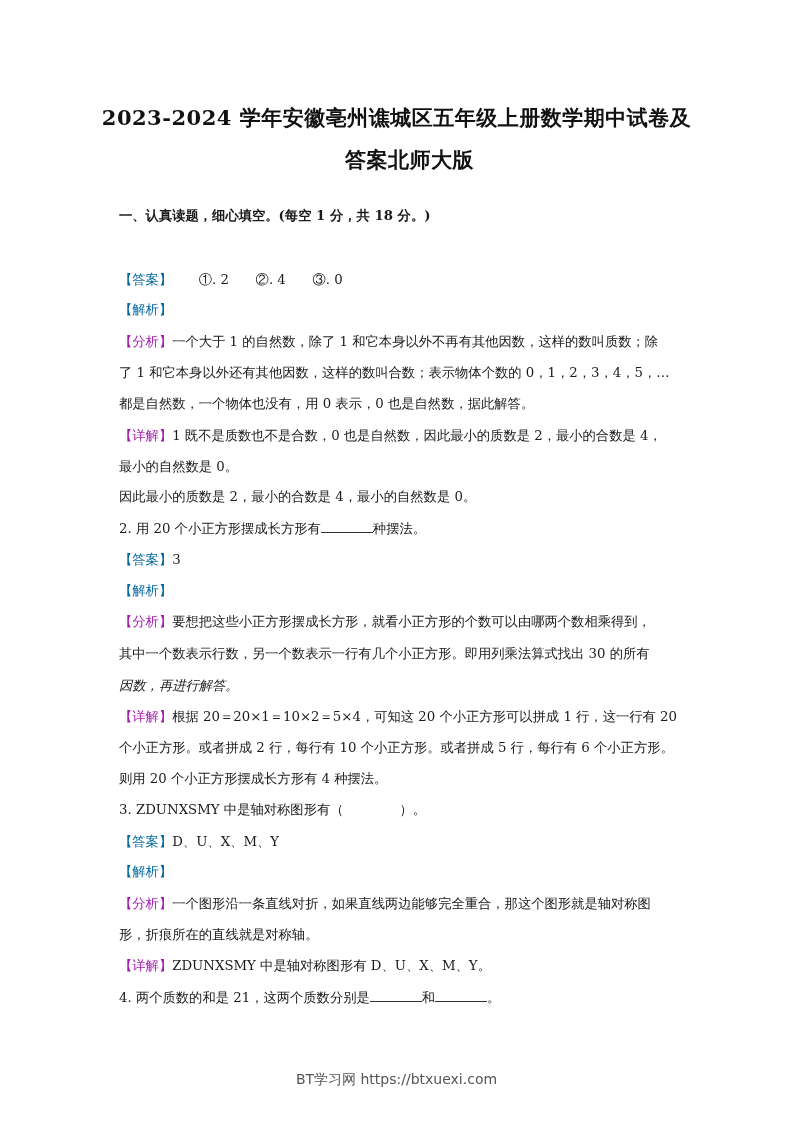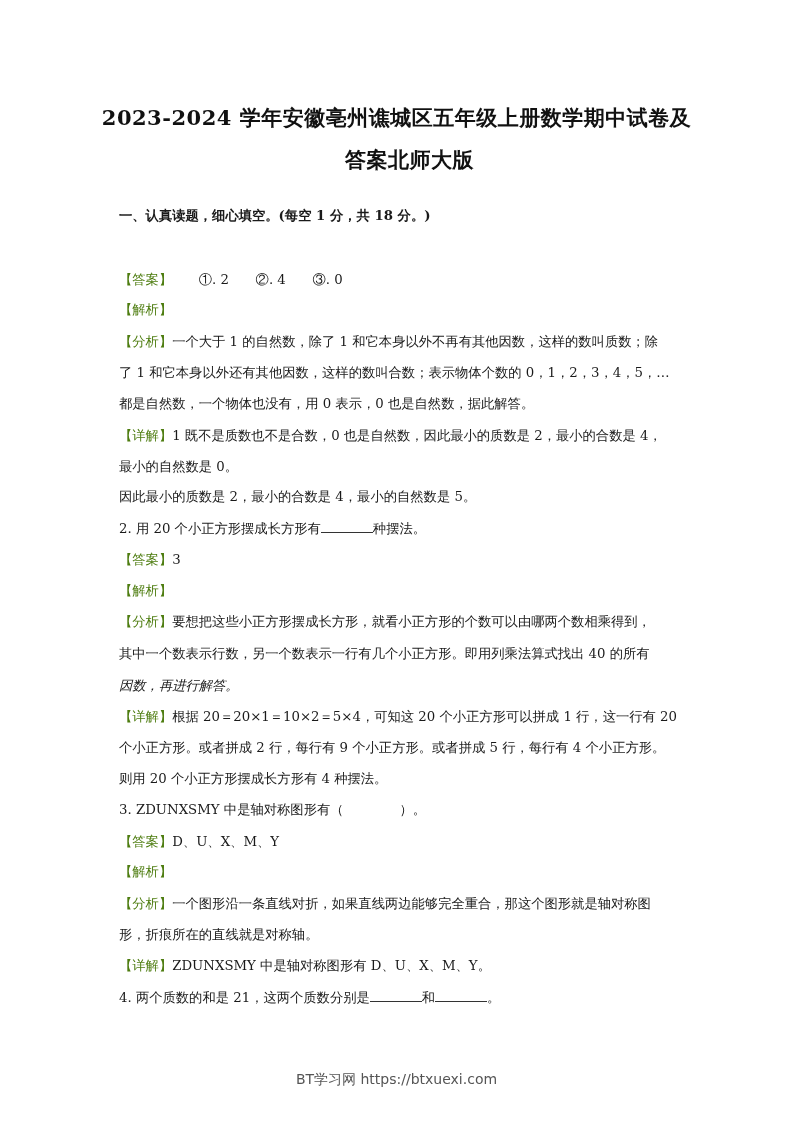--- a/index.html
+++ b/index.html
@@ -4,22 +4,22 @@
 <style>
   html, body { margin: 0; padding: 0; background: #ffffff; }
   body { width: 793px; height: 1122px; position: relative; overflow: hidden;
          font-family: "DejaVu Serif", "Liberation Serif", serif; color: #1a1a1a; }
   .page { position: absolute; left: 0; top: 0; width: 793px; height: 1122px; }
   .title { position: absolute; left: 0; width: 793px; text-align: center;
            font-weight: bold; font-size: 21px; letter-spacing: 0.5px; color: #111; }
   .line { position: absolute; left: 119px; width: 560px; font-size: 13.3px;
           white-space: nowrap; line-height: 18px; }
   .section { font-weight: bold; }
-  .tag { color: #4d7c0f; }
-  .tagb { color: #4d7c0f; }
+  .tag { color: #0369a1; }
+  .tagb { color: #a21caf; }
   .blank { display: inline-block; border-bottom: 1px solid #333; width: 52px; height: 12px; vertical-align: baseline; }
   .paren { display: inline-block; width: 56px; }
   .footer { position: absolute; left: 0; width: 793px; top: 1071px; text-align: center;
             font-family: "DejaVu Sans", "Liberation Sans", sans-serif; font-size: 14px; color: #555; }
 </style>
 </head>
 <body>
 
 <div class="page">
 
@@ -30,32 +30,32 @@
 
   <div class="line" style="top:271px;">
     <span class="tag">【答案】</span>　　<span>①. 2　　②. 4　　③. 0</span>
   </div>
   <div class="line tag" style="top:301px;">【解析】</div>
   <div class="line" style="top:333px;"><span class="tagb">【分析】</span><span>一个大于 1 的自然数，除了 1 和它本身以外不再有其他因数，这样的数叫质数；除</span></div>
   <div class="line" style="top:364px;">了 1 和它本身以外还有其他因数，这样的数叫合数；表示物体个数的 0，1，2，3，4，5，…</div>
   <div class="line" style="top:395px;">都是自然数，一个物体也没有，用 0 表示，0 也是自然数，据此解答。</div>
   <div class="line" style="top:427px;"><span class="tagb">【详解】</span><span>1 既不是质数也不是合数，0 也是自然数，因此最小的质数是 2，最小的合数是 4，</span></div>
   <div class="line" style="top:458px;">最小的自然数是 0。</div>
-  <div class="line" style="top:488px;">因此最小的质数是 2，最小的合数是 4，最小的自然数是 5。</div>
+  <div class="line" style="top:488px;">因此最小的质数是 2，最小的合数是 4，最小的自然数是 0。</div>
 
   <div class="line" style="top:520px;">
     <span>2. 用 20 个小正方形摆成长方形有</span><span class="blank"></span><span>种摆法。</span>
   </div>
   <div class="line" style="top:551px;"><span class="tag">【答案】</span><span>3</span></div>
   <div class="line tag" style="top:582px;">【解析】</div>
   <div class="line" style="top:613px;"><span class="tagb">【分析】</span><span>要想把这些小正方形摆成长方形，就看小正方形的个数可以由哪两个数相乘得到，</span></div>
-  <div class="line" style="top:645px;">其中一个数表示行数，另一个数表示一行有几个小正方形。即用列乘法算式找出 40 的所有</div>
+  <div class="line" style="top:645px;">其中一个数表示行数，另一个数表示一行有几个小正方形。即用列乘法算式找出 30 的所有</div>
   <div class="line" style="top:677px;font-style:italic;">因数，再进行解答。</div>
   <div class="line" style="top:708px;"><span class="tagb">【详解】</span><span>根据 20＝20×1＝10×2＝5×4，可知这 20 个小正方形可以拼成 1 行，这一行有 20</span></div>
-  <div class="line" style="top:739px;">个小正方形。或者拼成 2 行，每行有 9 个小正方形。或者拼成 5 行，每行有 4 个小正方形。</div>
+  <div class="line" style="top:739px;">个小正方形。或者拼成 2 行，每行有 10 个小正方形。或者拼成 5 行，每行有 6 个小正方形。</div>
   <div class="line" style="top:770px;">则用 20 个小正方形摆成长方形有 4 种摆法。</div>
 
   <div class="line" style="top:801px;">
     <span>3. ZDUNXSMY 中是轴对称图形有（</span><span class="paren"></span><span>）。</span>
   </div>
   <div class="line" style="top:833px;"><span class="tag">【答案】</span><span>D、U、X、M、Y</span></div>
   <div class="line tag" style="top:863px;">【解析】</div>
   <div class="line" style="top:895px;"><span class="tagb">【分析】</span><span>一个图形沿一条直线对折，如果直线两边能够完全重合，那这个图形就是轴对称图</span></div>
   <div class="line" style="top:926px;">形，折痕所在的直线就是对称轴。</div>
   <div class="line" style="top:957px;"><span class="tagb">【详解】</span><span>ZDUNXSMY 中是轴对称图形有 D、U、X、M、Y。</span></div>

